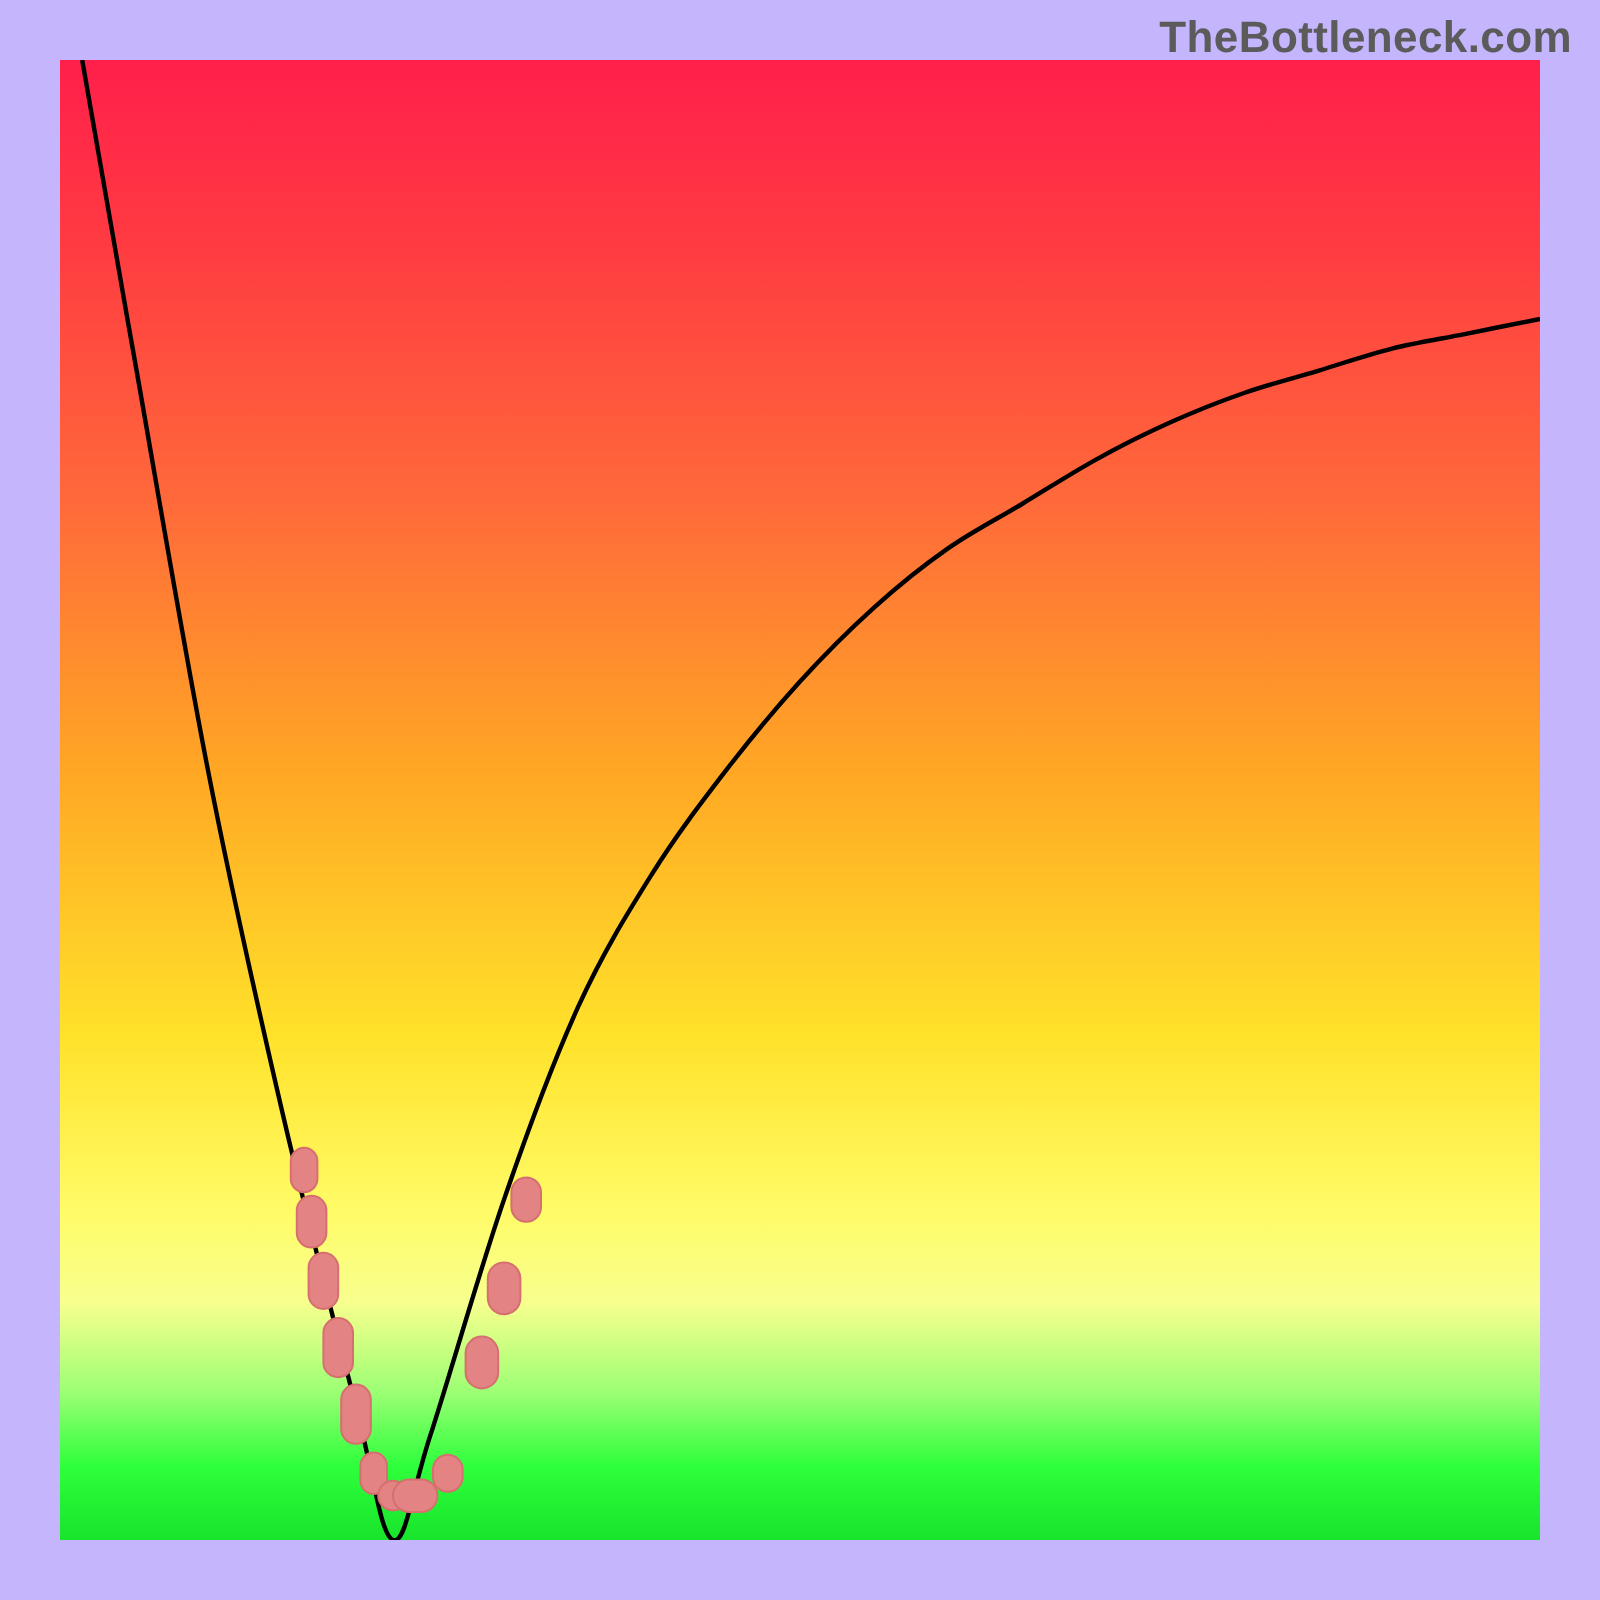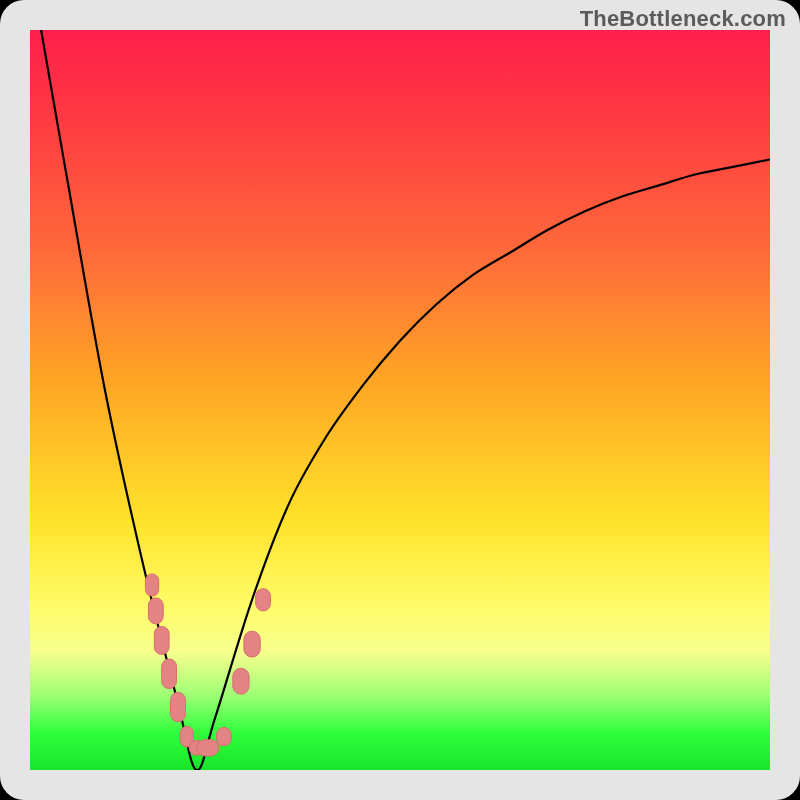--- a/index.html
+++ b/index.html
@@ -7,22 +7,21 @@
     padding: 0;
     width: 800px;
     height: 800px;
     overflow: hidden;
     background: #000;
   }
   .frame {
     position: relative;
     width: 800px;
     height: 800px;
-    background: #e5e5e5;
-    border-radius: 24px;
+    background: #c4b5fd;
   }
   .plot-area {
     position: absolute;
     left: 30px;
     top: 30px;
     width: 740px;
     height: 740px;
     
     background: linear-gradient(
       to bottom,

